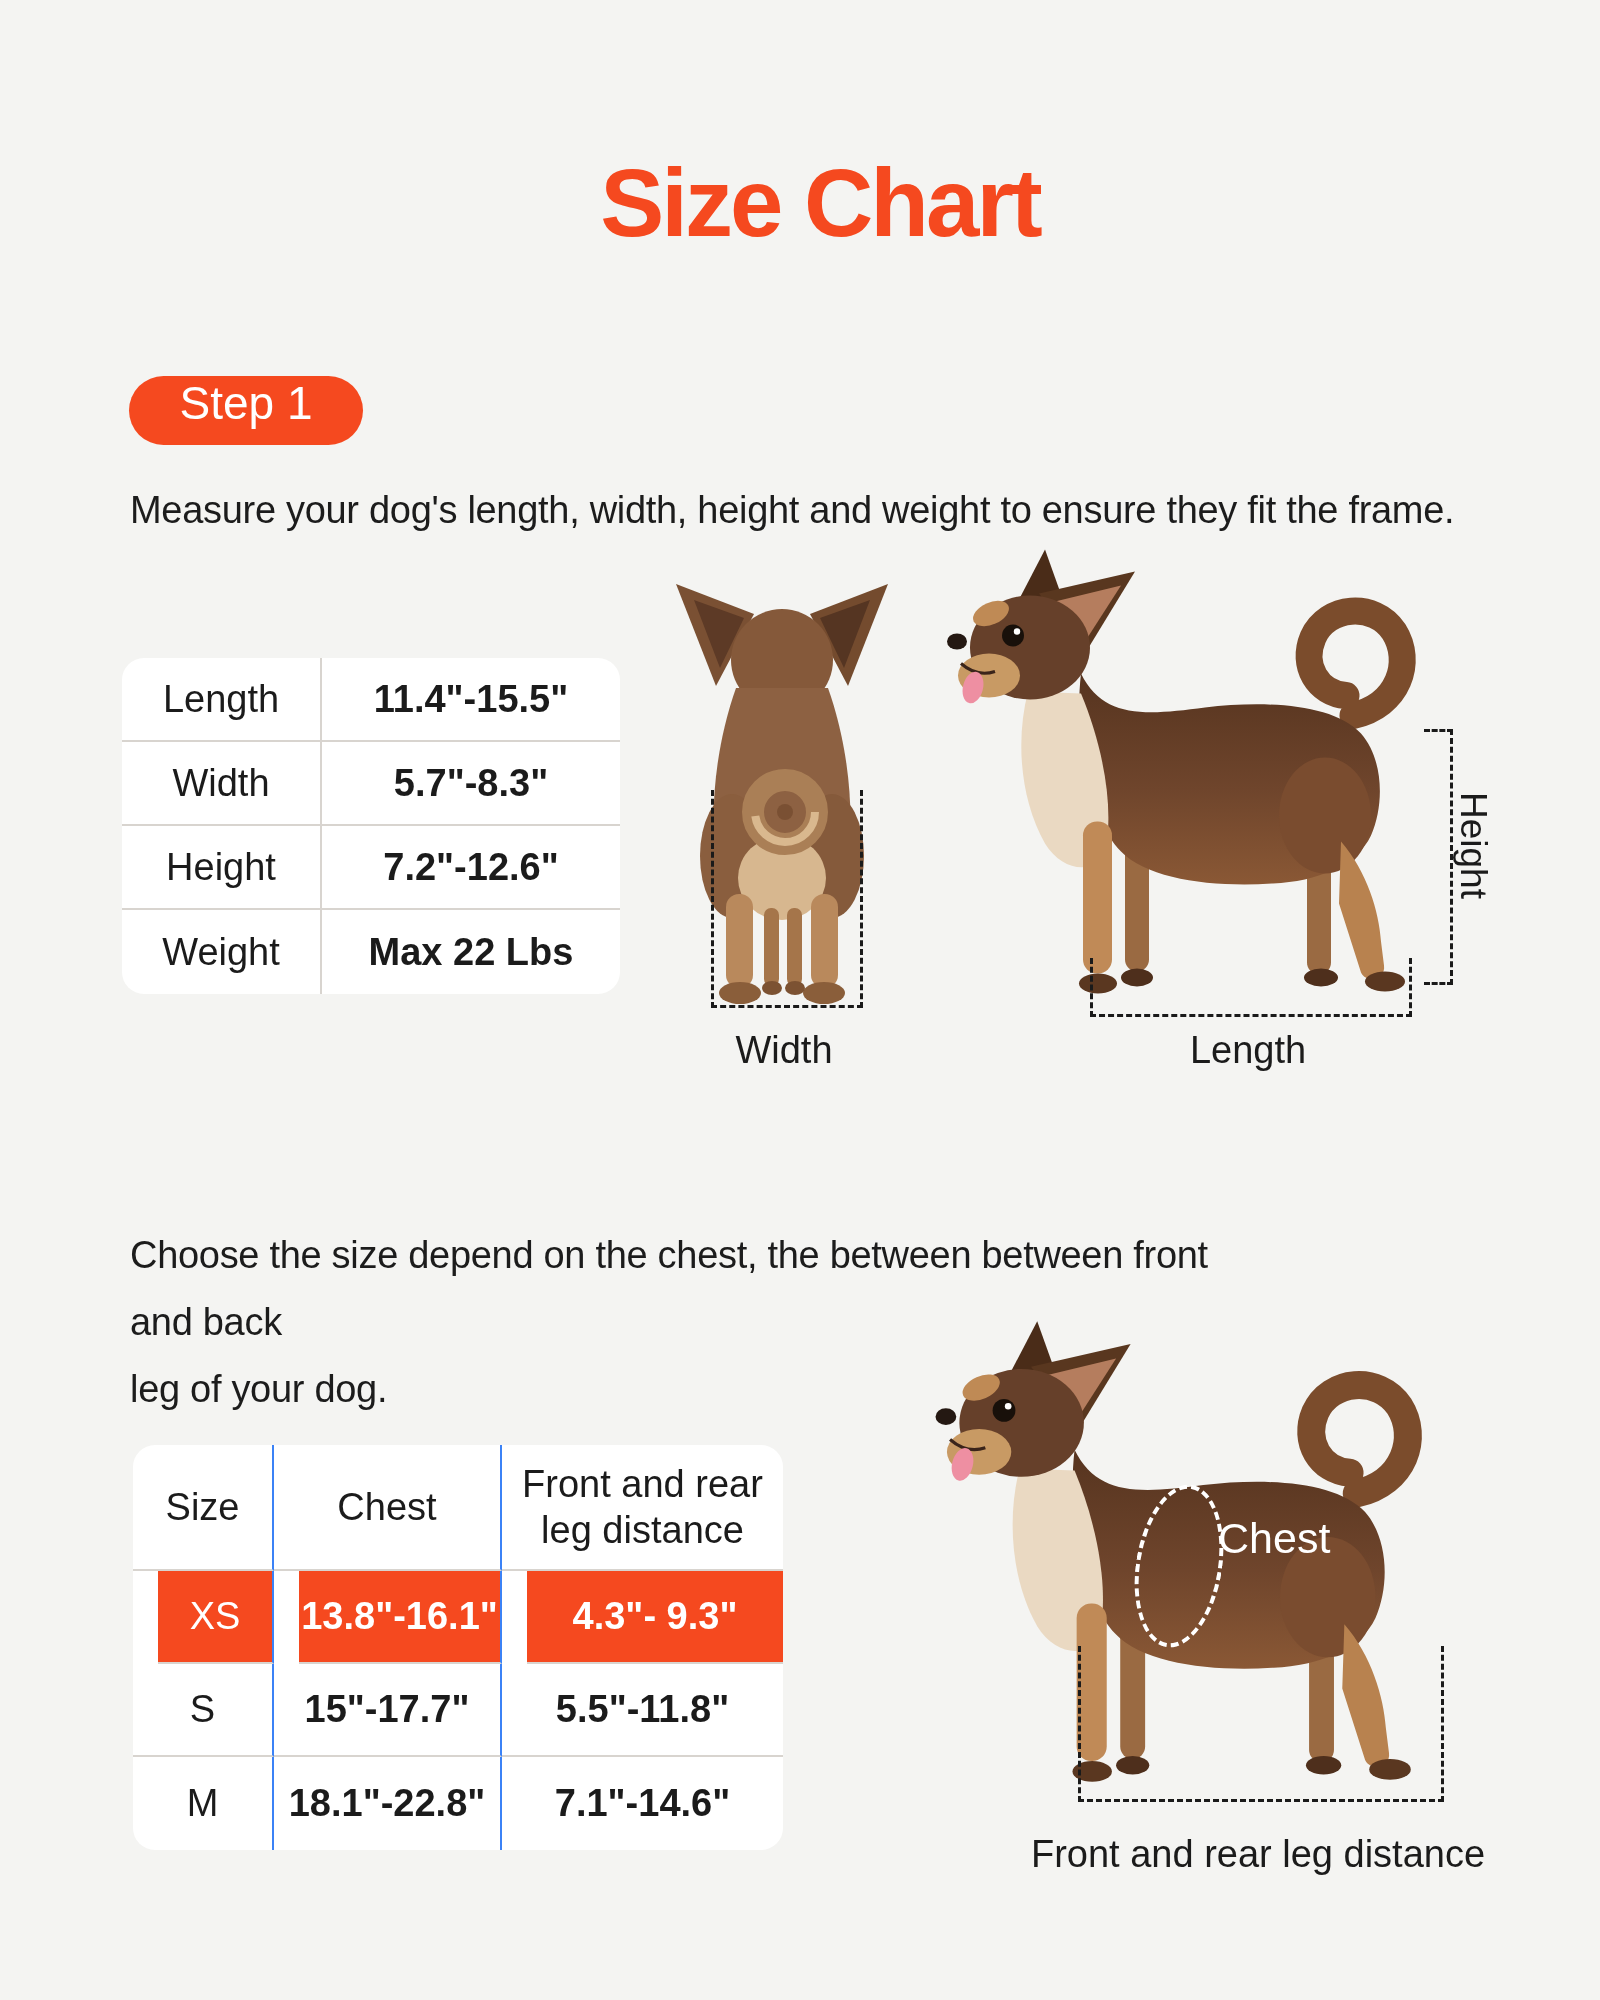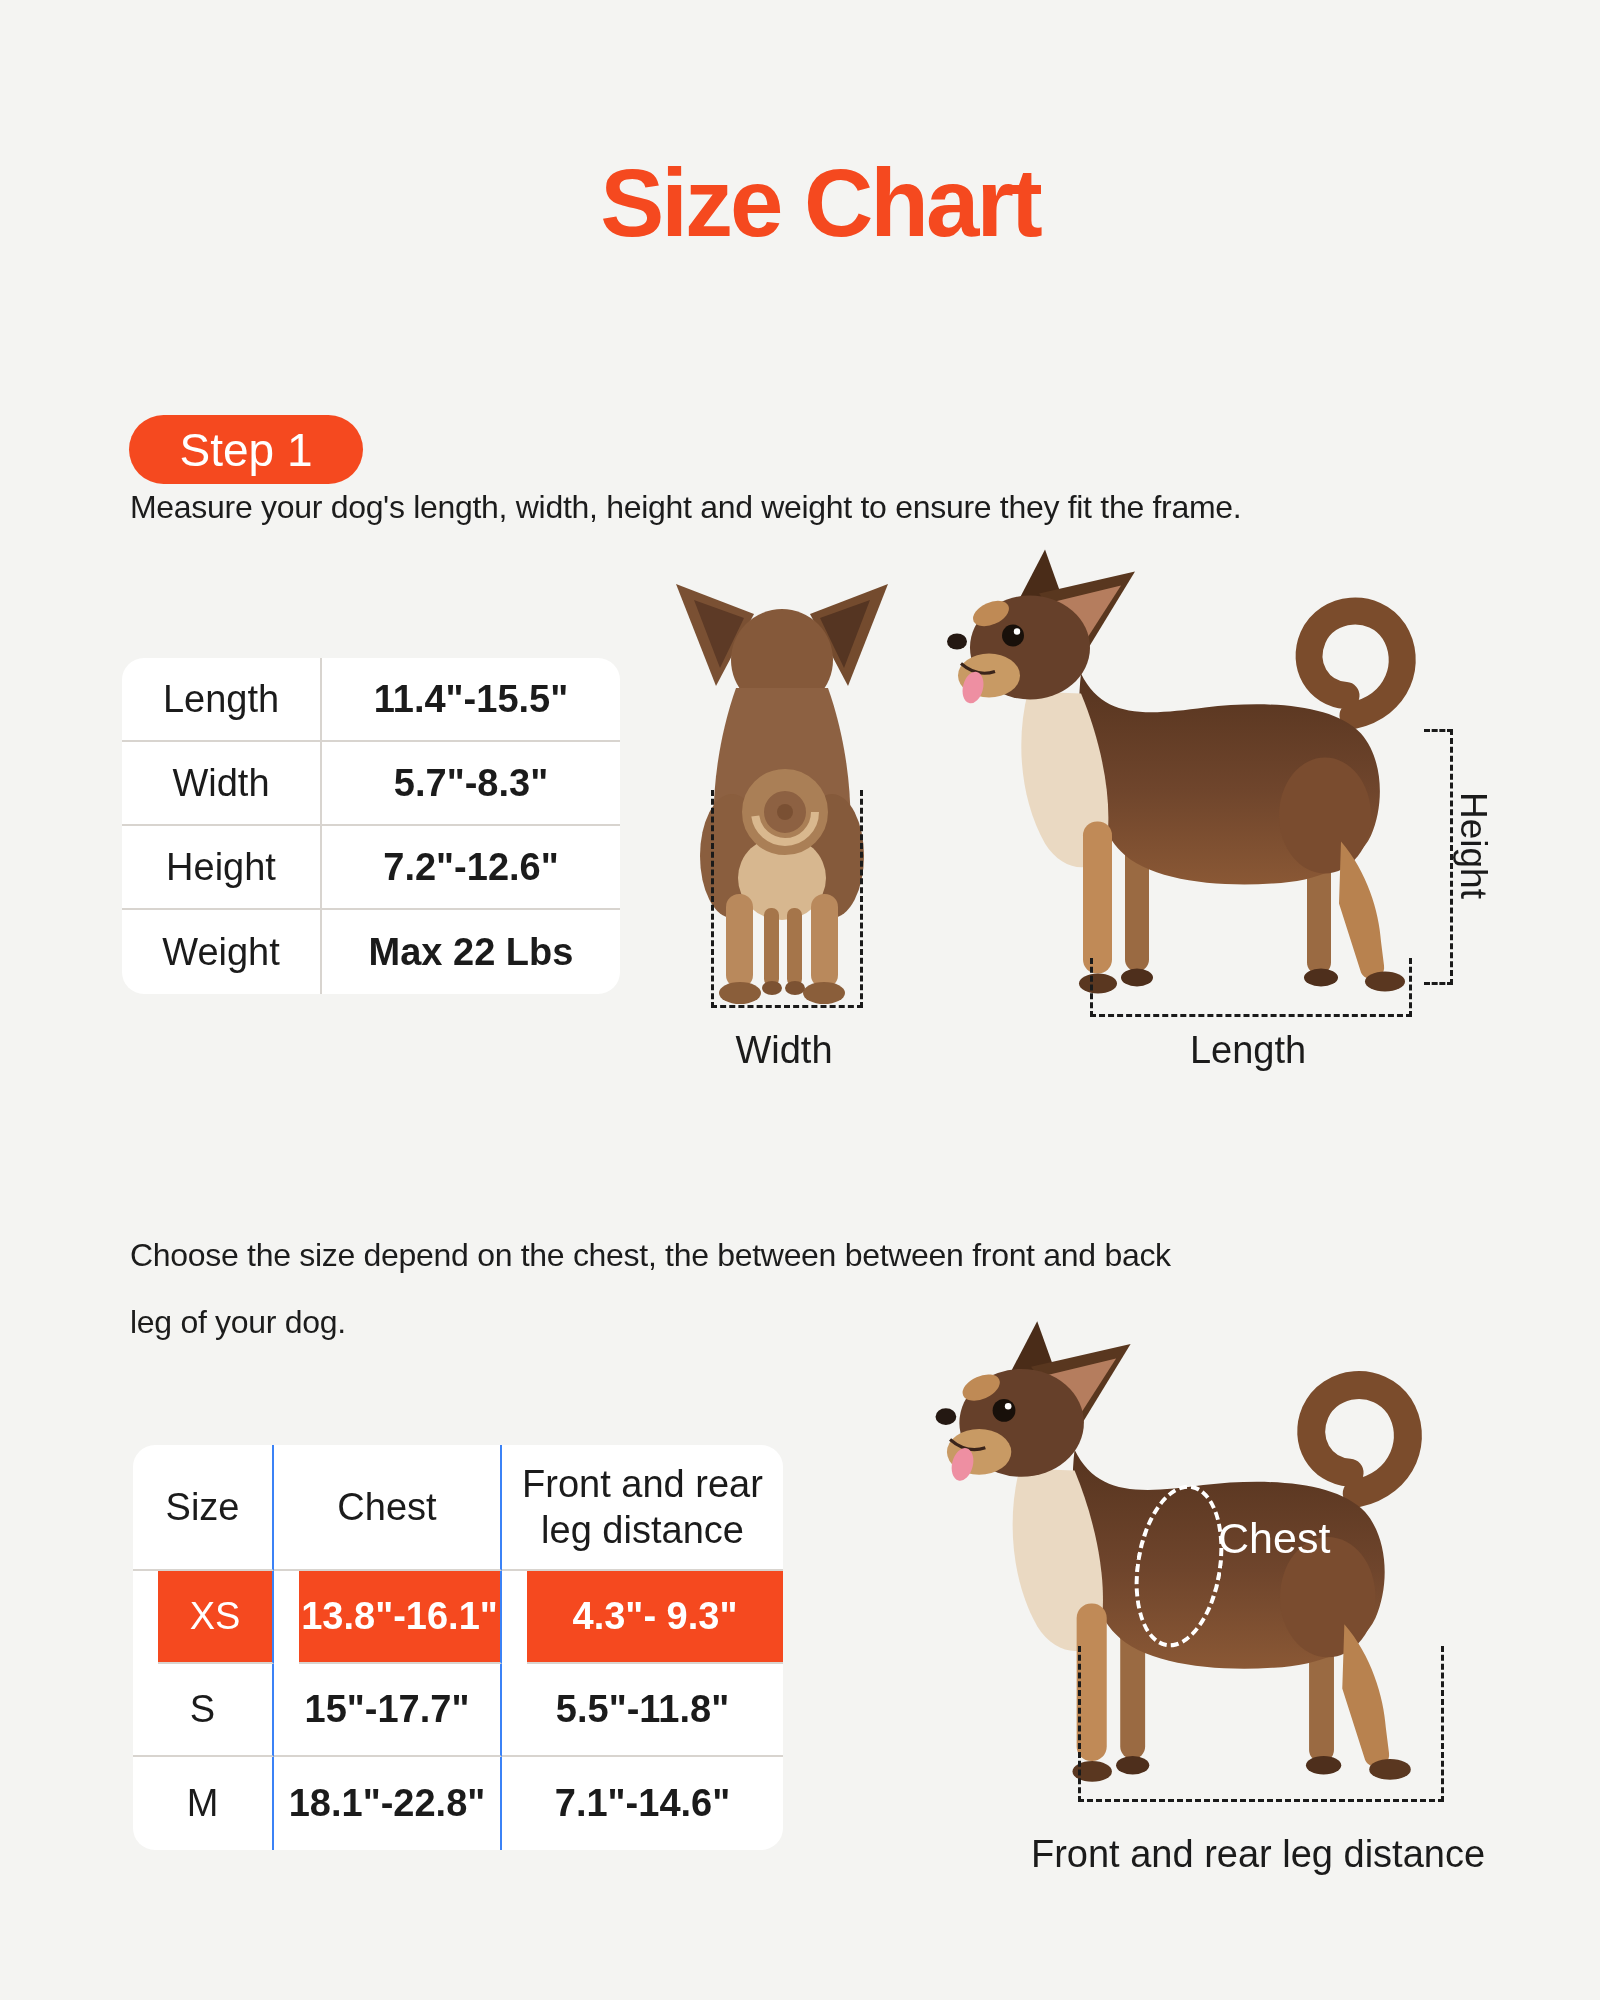--- a/index.html
+++ b/index.html
@@ -7,25 +7,25 @@
     position:relative;width:1600px;height:2000px;background:#f4f4f2;
     font-family:"Liberation Sans","DejaVu Sans",sans-serif;color:#1b1b1b;overflow:hidden;
   }
   .abs{position:absolute;}
   .title{
     position:absolute;left:0;top:148px;width:1600px;text-align:center;
     font-size:96px;font-weight:bold;letter-spacing:-3px;color:#f5491f;margin-left:20px;
   }
   .badge{
     position:absolute;width:234px;height:69px;background:#f5491f;border-radius:36px;
-    color:#ffffff;display:flex;align-items:center;justify-content:center;font-size:46px;margin-top:39px;
+    color:#ffffff;display:flex;justify-content:center;font-size:46px;
   }
   #badge-step1{left:129px;top:376px;}
   #badge-step2{left:129px;top:1114px;}
-  .para{position:absolute;left:130px;font-size:32px;color:#1c1c1c;letter-spacing:-0.3px;}
+  .para{position:absolute;left:130px;font-size:38px;color:#1c1c1c;letter-spacing:-0.3px;}
   #para-step1{top:489px;width:1400px;white-space:nowrap;}
   #para-step2{top:1222px;width:1150px;line-height:67px;}
   .card{position:absolute;background:#ffffff;border-radius:22px;overflow:hidden;}
   
   #table1{left:122px;top:658px;width:498px;height:336px;display:grid;
     grid-template-columns:200px 1fr;grid-template-rows:84px 84px 84px 84px;}
   #table1 .cell{display:flex;align-items:center;justify-content:center;border-bottom:2px solid #d8d4cf;}
   #table1 .lab{border-right:2px solid #d8d4cf;font-size:38px;}
   #table1 .val{font-size:38px;font-weight:bold;}
   #table1 .last{border-bottom:none;text-align:right;}

